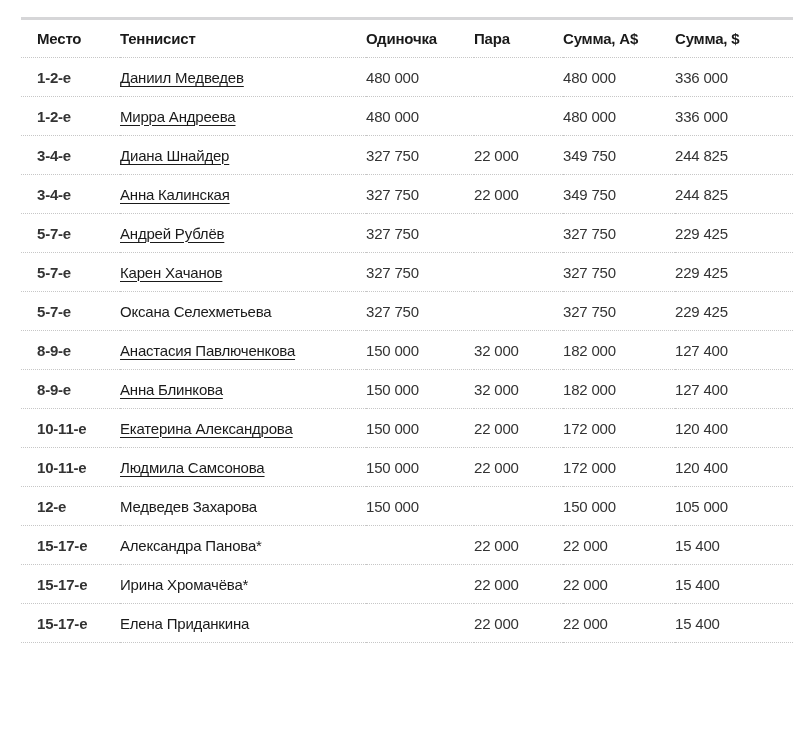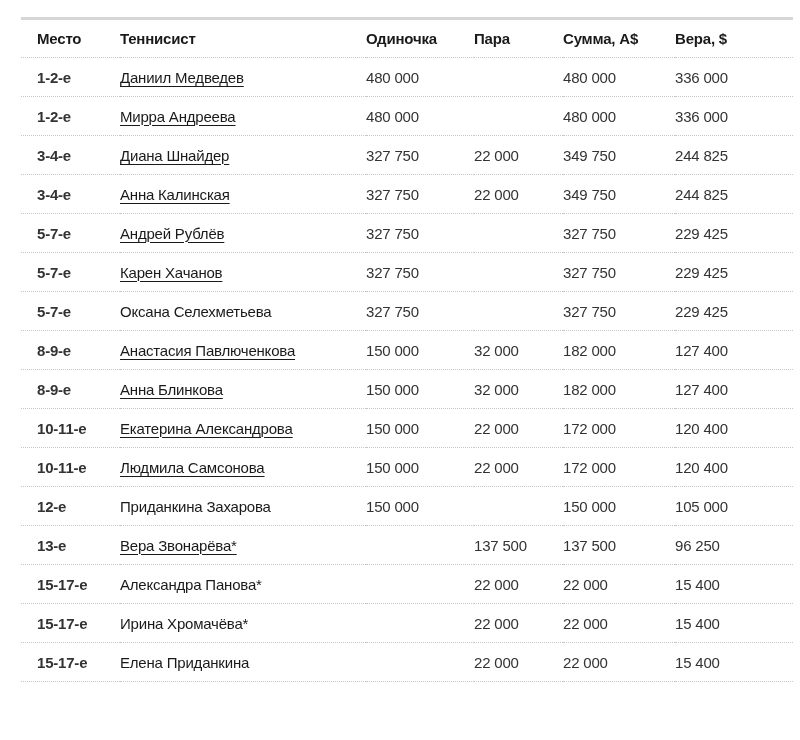--- a/index.html
+++ b/index.html
@@ -72,21 +72,21 @@
         <col class="c-aud">
         <col class="c-usd">
     </colgroup>
     <thead>
       <tr>
         <th>Место</th>
         <th>Теннисист</th>
         <th>Одиночка</th>
         <th>Пара</th>
         <th>Сумма, A$</th>
-        <th>Вера, $</th>
+        <th>Сумма, $</th>
       </tr>
     </thead>
     <tbody id="rows-body">
         <tr>
           <td class="cell-place">1-2-е</td>
           <td class="cell-player"><a href="#">Даниил Медведев</a></td>
           <td>480 000</td>
           <td></td>
           <td>480 000</td>
           <td>336 000</td>
@@ -166,33 +166,25 @@
         <tr>
           <td class="cell-place">10-11-е</td>
           <td class="cell-player"><a href="#">Людмила Самсонова</a></td>
           <td>150 000</td>
           <td>22 000</td>
           <td>172 000</td>
           <td>120 400</td>
         </tr>
         <tr>
           <td class="cell-place">12-е</td>
-          <td class="cell-player"><span>Приданкина Захарова</span></td>
+          <td class="cell-player"><span>Медведев Захарова</span></td>
           <td>150 000</td>
           <td></td>
           <td>150 000</td>
           <td>105 000</td>
-        </tr>
-        <tr>
-          <td class="cell-place">13-е</td>
-          <td class="cell-player"><a href="#">Вера Звонарёва*</a></td>
-          <td></td>
-          <td>137 500</td>
-          <td>137 500</td>
-          <td>96 250</td>
         </tr>
         <tr>
           <td class="cell-place">15-17-е</td>
           <td class="cell-player"><span>Александра Панова*</span></td>
           <td></td>
           <td>22 000</td>
           <td>22 000</td>
           <td>15 400</td>
         </tr>
         <tr>

